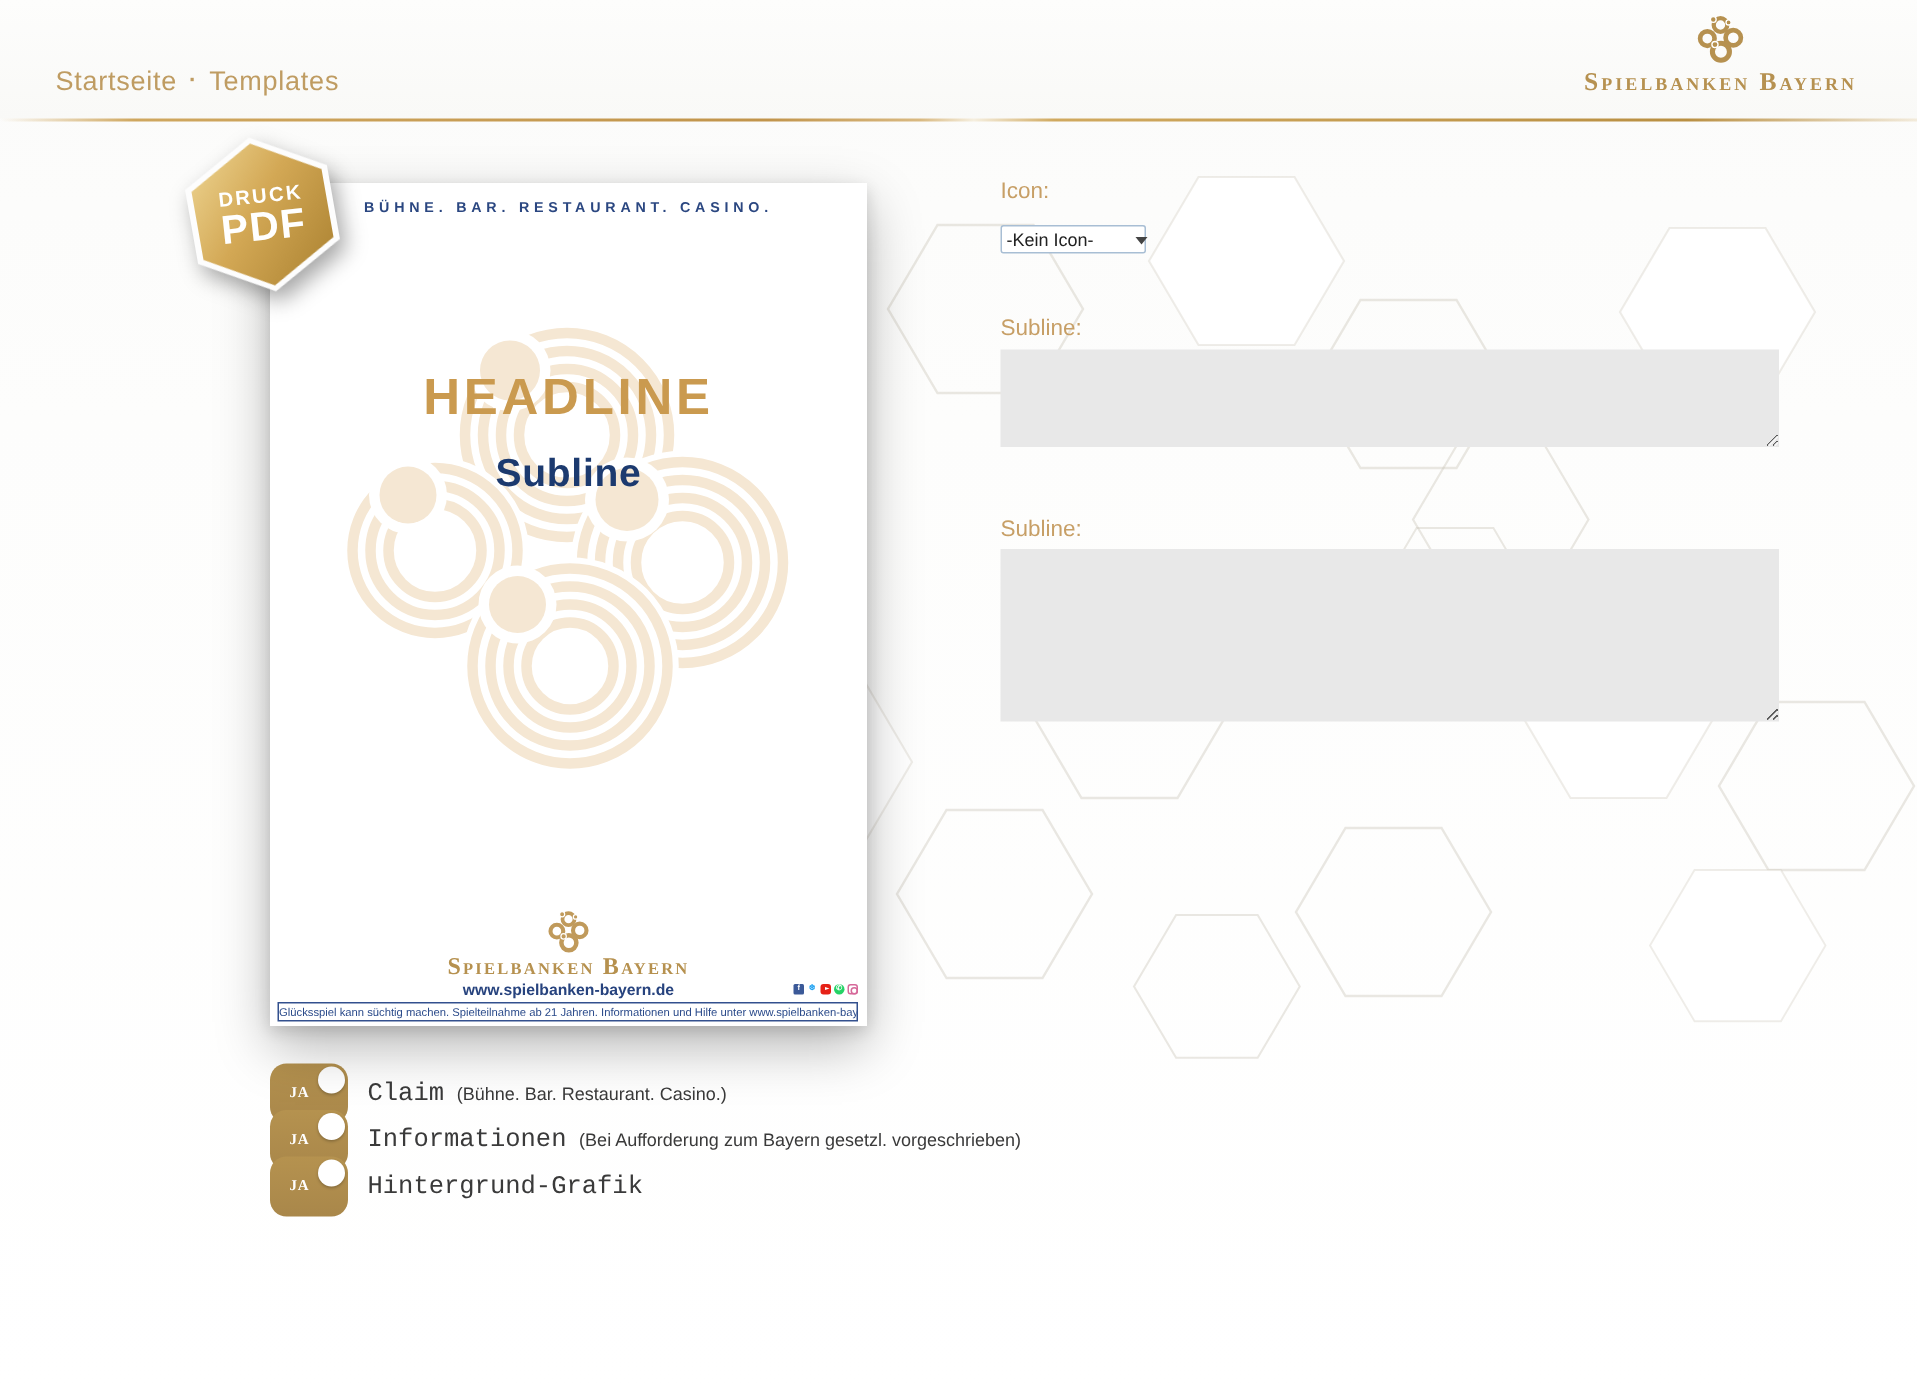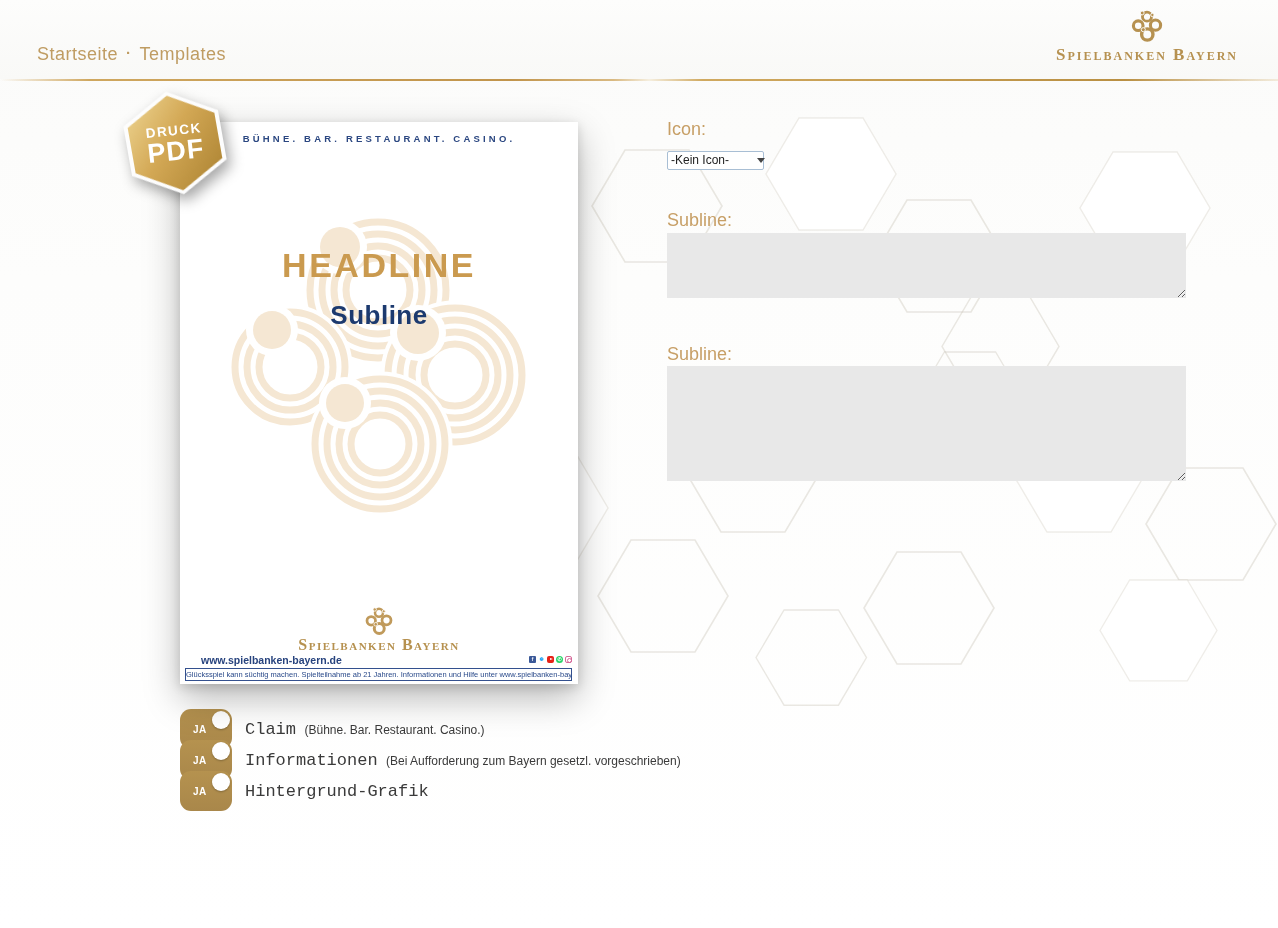--- a/index.html
+++ b/index.html
@@ -32,49 +32,49 @@
   .badge-line2 { font-size:27px; font-weight:bold; letter-spacing:1px; line-height:1; }
 
   
   .doc { position:absolute; left:180px; top:122px; width:398px; height:562px; background:#ffffff; box-shadow:0 14px 34px rgba(0,0,0,.28), 0 3px 10px rgba(0,0,0,.14); overflow:hidden; z-index:10; }
   .doc-bg { position:absolute; left:0; top:0; }
   .doc-claim { position:absolute; left:0; top:11px; width:100%; text-align:center; font-size:9.5px; font-weight:bold; letter-spacing:3.2px; color:#2b4781; }
   .doc-headline { position:absolute; left:0; top:124px; width:100%; text-align:center; font-size:34px; font-weight:bold; letter-spacing:2.5px; color:#ca9a4f; }
   .doc-subline { position:absolute; left:0; top:178px; width:100%; text-align:center; font-size:26px; font-weight:600; letter-spacing:.5px; color:#1c3a6f; }
   .doc-mark { position:absolute; left:0; top:484px; width:100%; display:flex; justify-content:center; }
   .doc-wordmark { position:absolute; left:0; top:514px; width:100%; text-align:center; font-family:"Liberation Serif", serif; font-variant:small-caps; font-weight:600; font-size:16px; letter-spacing:1.5px; color:#b6914f; }
-  .doc-website { position:absolute; left:0; top:532px; width:100%; text-align:left; font-size:10.5px; font-weight:bold; color:#27437e;margin-left:21px; }
+  .doc-website { position:absolute; left:0; top:532px; width:100%; text-align:center; font-size:10.5px; font-weight:bold; color:#27437e; }
   .socials { position:absolute; right:6px; top:534px; display:flex; gap:2px; }
   .soc { width:7px; height:7px; display:inline-block; position:relative; font-size:5px; line-height:7px; text-align:center; color:#fff; font-weight:bold; }
   .soc-fb { background:#3b5998; border-radius:1px; }
   .soc-tw { background:#fff; color:#1da1f2; }
   .soc-yt { background:#e62117; border-radius:2px; }
   .soc-wa { background:#25d366; border-radius:50%; }
   .soc-ig { background:#fff; border:1px solid #d6699a; border-radius:2px; }
   .soc-ig::after { content:""; position:absolute; left:1px; top:1px; width:3px; height:3px; border:1px solid #d6699a; border-radius:50%; }
   .soc-yt::after { content:""; position:absolute; left:2.5px; top:2px; width:0; height:0; border-left:3px solid #fff; border-top:1.5px solid transparent; border-bottom:1.5px solid transparent; }
   .doc-disclaimer { position:absolute; left:5px; right:6px; top:546px; border:1px solid #33508e; color:#2a4a8a; font-size:7.5px; line-height:11px; text-align:center; white-space:nowrap; overflow:hidden; }
 
   
   .form { position:absolute; left:667px; top:119px; width:519px; height:370px; }
-  .form-label { position:absolute; left:0; font-size:18px; color:#c79f66; }
+  .form-label { position:absolute; left:0; font-size:15px; color:#c79f66; }
   .label-icon { top:0; }
   .select-wrap { position:absolute; left:0; top:31px; width:103px; height:19px; }
   select.icon-select { width:97px; height:19px; font-size:12px; font-family:"Liberation Sans", sans-serif; color:#222; background:#fff; border:1px solid #a8bed4; border-radius:2px; padding:0 16px 0 3px; appearance:none; -webkit-appearance:none; }
   .select-arrow { position:absolute; right:5px; top:8px; width:0; height:0; border-left:4px solid transparent; border-right:4px solid transparent; border-top:5px solid #444; pointer-events:none; }
   .label-headline { top:91px; }
   .ta-headline { position:absolute; left:0; top:114px; width:519px; height:65px; }
   .label-subline { top:225px; }
   .ta-subline { position:absolute; left:0; top:247px; width:519px; height:115px; }
   textarea { background:#e8e8e8; border:none; outline:none; resize:both; font-family:"Liberation Sans", sans-serif; font-size:13px; color:#333; padding:4px 6px; }
 
   
   .toggles { position:absolute; left:180px; top:718px; }
   .toggle-row { display:flex; align-items:center; height:22px; margin-bottom:9px; }
-  .switch { position:relative; width:52px; height:40px; border-radius:11px; background:linear-gradient(180deg,#b5924f,#a9874a); cursor:pointer; flex:0 0 auto; }
+  .switch { position:relative; width:52px; height:40px; border-radius:11px; background:linear-gradient(180deg,#b5924f,#a9874a); cursor:pointer; flex:0 0 auto;font-family:Liberation Serif, serif; }
   .switch-state { position:absolute; left:13px; top:50%; transform:translateY(-50%); font-size:10px; font-weight:bold; color:#fff; letter-spacing:.5px; }
   .knob { position:absolute; right:2px; top:2px; width:18px; height:18px; border-radius:50%; background:#fff; box-shadow:0 1px 2px rgba(0,0,0,.25); }
   .toggle-text { margin-left:13px; white-space:nowrap; color:#3a3a3a; }
   .t-main { font-size:17px;font-family:Liberation Mono, monospace; }
   .t-note { font-size:12px; margin-left:4px; }
 </style>
 </head>
 <body>
 
 <div class="page">

